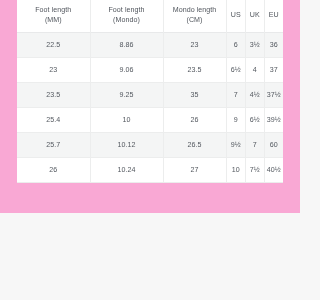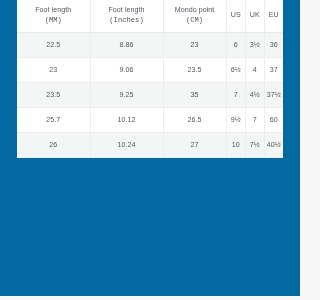--- a/index.html
+++ b/index.html
@@ -8,22 +8,22 @@
     width: 300px;
     height: 300px;
     overflow: hidden;
     background: #f7f7f7;
     font-family: "Liberation Sans", sans-serif;
   }
 
   #app {
     position: relative;
     width: 300px;
-    height: 296px;
-    background: #0369a1;
+    height: 213px;
+    background: #f9a8d4;
     overflow: hidden;
   }
 
   #size-chart-table {
     position: absolute;
     left: 17px;
     top: 0px;
     width: 266px;
     border-collapse: collapse;
     table-layout: fixed;
@@ -67,21 +67,21 @@
     color: #53585f;
     letter-spacing: 0.05px;
   }
 
   #size-chart-table td:last-child { border-right: none; }
 
   #size-chart-table tbody tr:nth-child(odd)  td { background: #f4f5f5; }
   #size-chart-table tbody tr:nth-child(even) td { background: #ffffff; }
 
   .hdr-l1 { display: block; }
-  .hdr-l2 { display: block; font-family: Liberation Mono, monospace; }
+  .hdr-l2 { display: block; }
 </style>
 </head>
 <body>
 
 <div id="app">
 
   <table id="size-chart-table">
     <colgroup>
       <col class="c-mm">
       <col class="c-in">
@@ -91,24 +91,24 @@
       <col class="c-eu">
     </colgroup>
     <thead>
       <tr>
         <th>
           <span class="hdr-l1">Foot length</span>
           <span class="hdr-l2">(MM)</span>
         </th>
         <th>
           <span class="hdr-l1">Foot length</span>
-          <span class="hdr-l2">(Inches)</span>
+          <span class="hdr-l2">(Mondo)</span>
         </th>
         <th>
-          <span class="hdr-l1">Mondo point</span>
+          <span class="hdr-l1">Mondo length</span>
           <span class="hdr-l2">(CM)</span>
         </th>
         <th>
           <span class="hdr-l1">US</span>
         </th>
         <th>
           <span class="hdr-l1">UK</span>
         </th>
         <th>
           <span class="hdr-l1">EU</span>
@@ -134,20 +134,28 @@
         </tr>
         <tr>
           <td>23.5</td>
           <td>9.25</td>
           <td>35</td>
           <td>7</td>
           <td>4½</td>
           <td>37½</td>
         </tr>
         <tr>
+          <td>25.4</td>
+          <td>10</td>
+          <td>26</td>
+          <td>9</td>
+          <td>6½</td>
+          <td>39½</td>
+        </tr>
+        <tr>
           <td>25.7</td>
           <td>10.12</td>
           <td>26.5</td>
           <td>9½</td>
           <td>7</td>
           <td>60</td>
         </tr>
         <tr>
           <td>26</td>
           <td>10.24</td>

